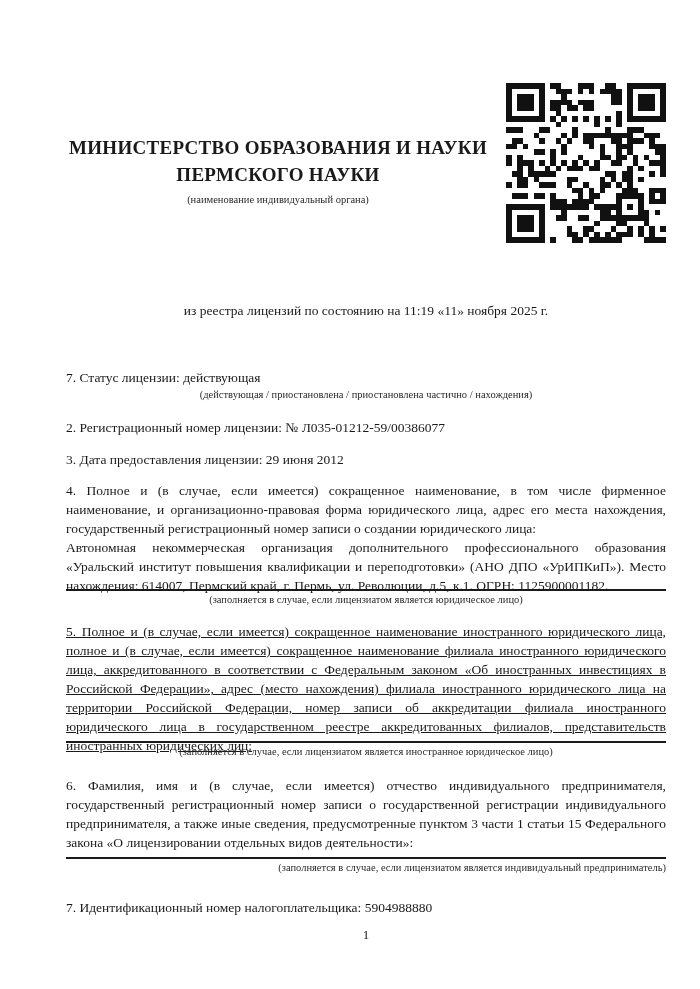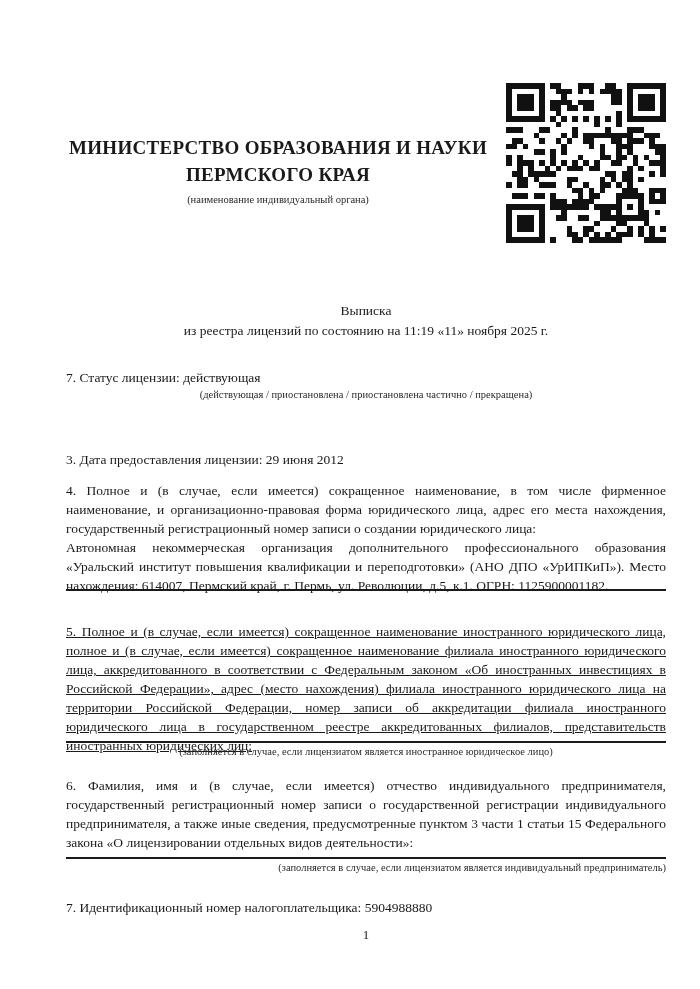--- a/index.html
+++ b/index.html
@@ -426,40 +426,41 @@
         <rect x="104.83" y="154.48" width="5.52" height="5.52"></rect>
         <rect x="110.34" y="154.48" width="5.52" height="5.52"></rect>
         <rect x="137.93" y="154.48" width="5.52" height="5.52"></rect>
         <rect x="143.45" y="154.48" width="5.52" height="5.52"></rect>
         <rect x="148.97" y="154.48" width="5.52" height="5.52"></rect>
         <rect x="154.48" y="154.48" width="5.52" height="5.52"></rect>
       </svg></div>
 
   <div class="abs header-block">
     <div class="ministry-line">МИНИСТЕРСТВО ОБРАЗОВАНИЯ И НАУКИ</div>
-    <div class="ministry-line">ПЕРМСКОГО КРАЯ</div>
+    <div class="ministry-line">ПЕРМСКОГО НАУКИ</div>
     <div class="small-caption header-caption">(наименование индивидуальный органа)</div>
   </div>
 
   <div class="abs title-block">
-    <div>Выписка</div>
     <div>из реестра лицензий по состоянию на 11:19 «11» ноября 2025 г.</div>
   </div>
 
   <div class="abs body-line item1">7. Статус лицензии: действующая</div>
-  <div class="abs small-caption note item1-note">(действующая / приостановлена / приостановлена частично / прекращена)</div>
-
+  <div class="abs small-caption note item1-note">(действующая / приостановлена / приостановлена частично / нахождения)</div>
+
+  <div class="abs body-line item2">2. Регистрационный номер лицензии: № Л035-01212-59/00386077</div>
 
   <div class="abs body-line item3">3. Дата предоставления лицензии: 29 июня 2012</div>
 
   <div class="abs para item4">
     <span>4. Полное и (в случае, если имеется) сокращенное наименование, в том числе фирменное наименование, и организационно-правовая форма юридического лица, адрес его места нахождения, государственный регистрационный номер записи о создании юридического лица:</span><br>
     <span>Автономная некоммерческая организация дополнительного профессионального образования «Уральский институт повышения квалификации и переподготовки» (АНО ДПО «УрИПКиП»). Место нахождения: 614007, Пермский край, г. Пермь, ул. Революции, д.5, к.1. ОГРН: 1125900001182.</span>
   </div>
   <div class="abs rule rule4"></div>
+  <div class="abs small-caption note note4">(заполняется в случае, если лицензиатом является юридическое лицо)</div>
 
   <div class="abs para item5">
     <span>5. Полное и (в случае, если имеется) сокращенное наименование иностранного юридического лица, полное и (в случае, если имеется) сокращенное наименование филиала иностранного юридического лица, аккредитованного в соответствии с Федеральным законом «Об иностранных инвестициях в Российской Федерации», адрес (место нахождения) филиала иностранного юридического лица на территории Российской Федерации, номер записи об аккредитации филиала иностранного юридического лица в государственном реестре аккредитованных филиалов, представительств иностранных юридических лиц:</span>
     <span></span>
   </div>
   <div class="abs rule rule5"></div>
   <div class="abs small-caption note note5">(заполняется в случае, если лицензиатом является иностранное юридическое лицо)</div>
 
   <div class="abs para item6">
     <span>6. Фамилия, имя и (в случае, если имеется) отчество индивидуального предпринимателя, государственный регистрационный номер записи о государственной регистрации индивидуального предпринимателя, а также иные сведения, предусмотренные пунктом 3 части 1 статьи 15 Федерального закона «О лицензировании отдельных видов деятельности»:</span>

